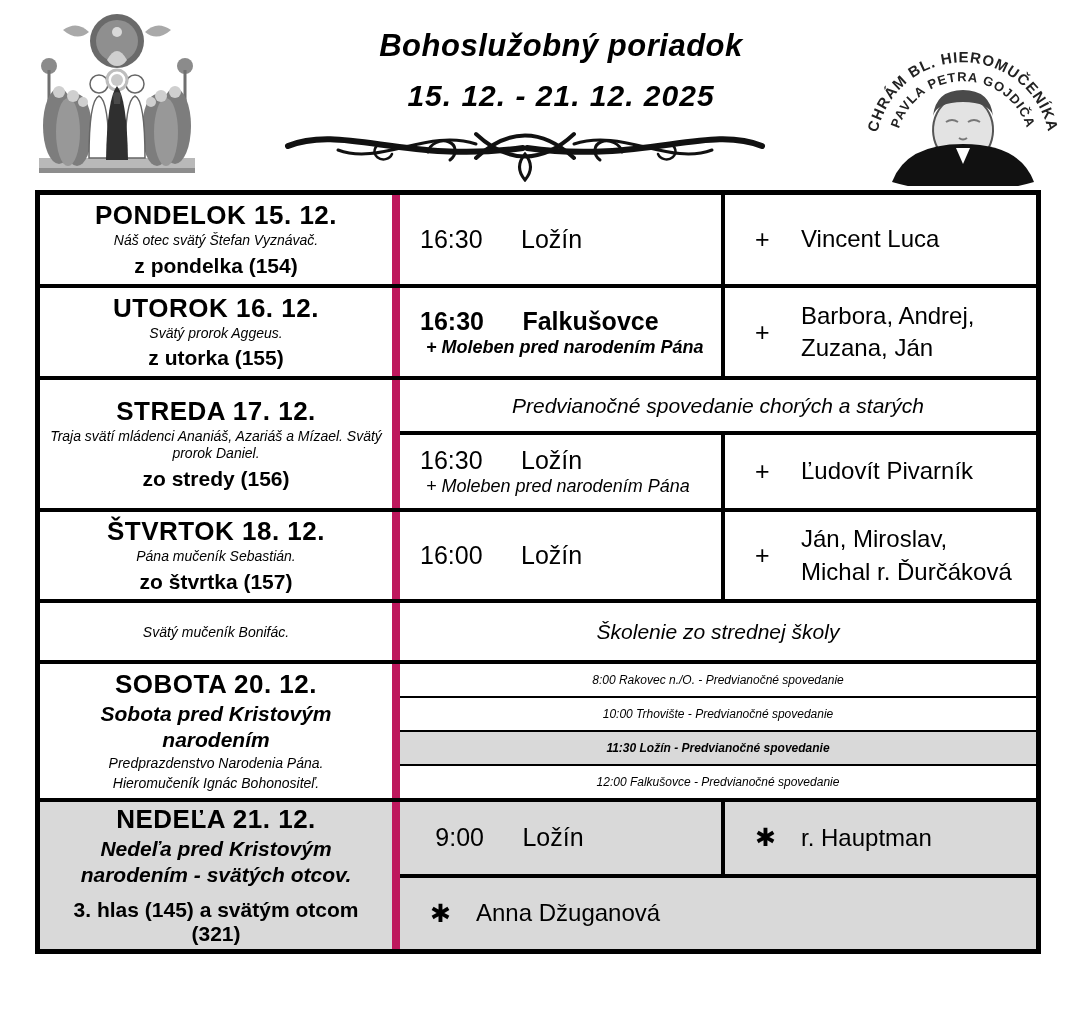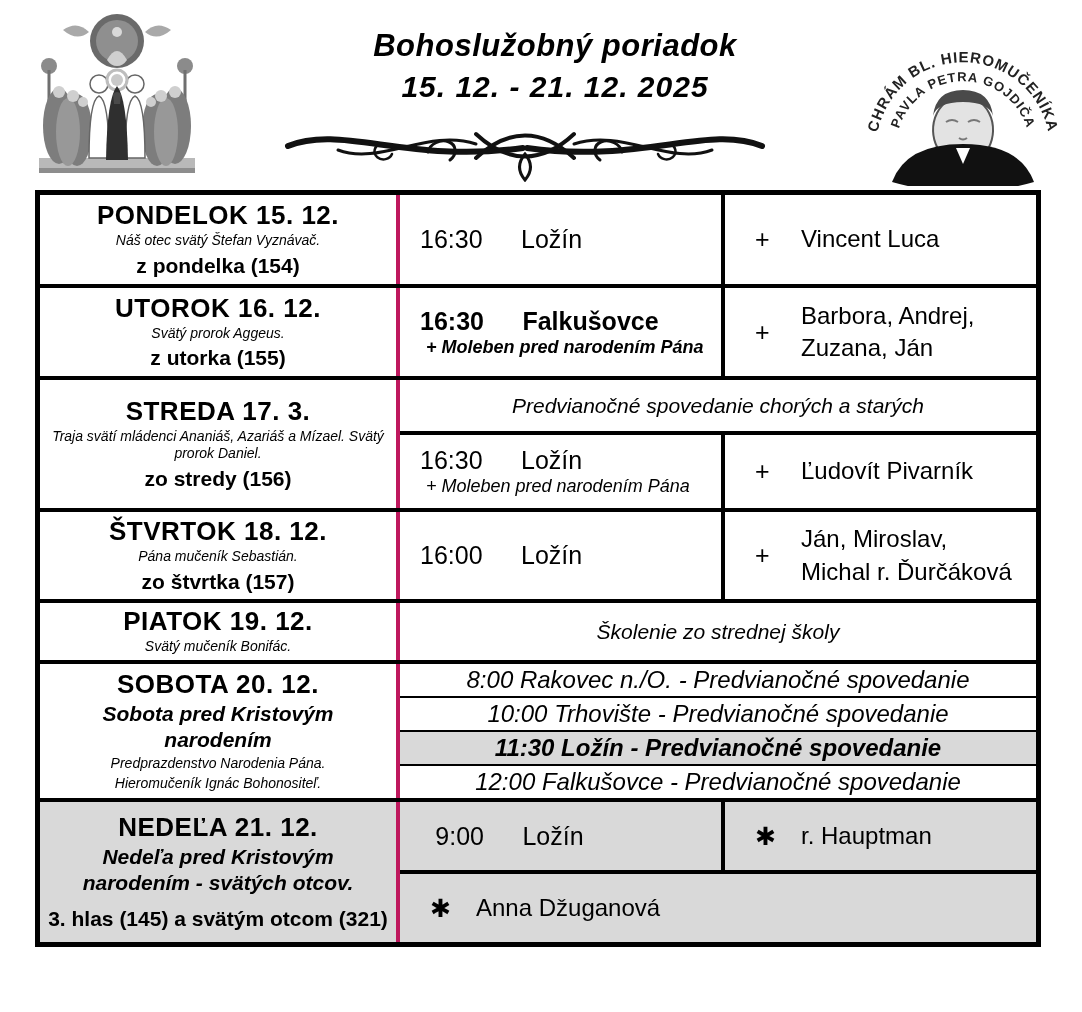--- a/index.html
+++ b/index.html
@@ -1,32 +1,32 @@
 <!DOCTYPE html>
 <html><head>
 <meta charset="utf-8">
 <style>
   html,body{margin:0;padding:0;background:#ffffff;}
   .page{position:relative;width:1082px;height:1012px;background:#fff;
         font-family:"Liberation Sans", sans-serif;color:#000;overflow:hidden;}
 
   
   .icon-art{position:absolute;left:33px;top:8px;width:168px;height:172px;}
-  .title-block{position:absolute;left:250px;top:28px;width:610px;text-align:center;}
+  .title-block{position:absolute;left:256px;top:28px;width:610px;text-align:center;}
   .t1{font-size:31px;font-weight:bold;font-style:italic;letter-spacing:.5px;}
-  .t2{font-size:30px;font-weight:bold;font-style:italic;margin-top:6px;letter-spacing:1px;}
+  .t2{font-size:30px;font-weight:bold;font-style:italic;margin-top:15px;letter-spacing:1px;}
   .flourish{position:absolute;left:280px;top:114px;width:490px;height:68px;}
   .logo{position:absolute;left:858px;top:0px;width:210px;height:186px;}
   .logo text{font-weight:bold;fill:#222;}
 
   
   .tbl{position:absolute;left:35px;top:190px;width:1006px;border:5px solid #000;box-sizing:border-box;}
   .row{display:flex;border-bottom:4px solid #000;box-sizing:border-box;}
   .row:last-child{border-bottom:none;}
-  .cA{width:360px;border-right:4px solid #be185d;box-sizing:border-box;display:flex;flex-direction:column;
+  .cA{width:360px;border-right:8px solid #be185d;box-sizing:border-box;display:flex;flex-direction:column;
       justify-content:center;align-items:center;text-align:center;padding:3px 8px;}
   .cB{width:325px;border-right:4px solid #000;box-sizing:border-box;display:flex;flex-direction:column;
       justify-content:center;padding-left:20px;}
   .cC{flex:1;display:flex;align-items:center;padding-left:30px;}
   .rcol{flex:1;display:flex;flex-direction:column;}
   .split{flex:1;display:flex;}
   .cB2{width:325px;border-right:4px solid #000;box-sizing:border-box;display:flex;flex-direction:column;
        justify-content:center;padding-left:20px;}
   .cC2{flex:1;display:flex;align-items:center;padding-left:30px;}
 
@@ -41,21 +41,21 @@
   .pl{font-size:25px;margin-left:34px;}
   .bold .tm,.bold .pl{font-weight:bold;}
   .moleben{font-size:18px;font-style:italic;margin-top:1px;margin-left:6px;}
   .moleben.b{font-weight:bold;}
   .sym{font-size:25px;width:46px;flex:none;}
   .name{font-size:24px;line-height:1.35;padding-right:14px;}
   .banner{flex:1;display:flex;align-items:center;justify-content:center;
           font-style:italic;font-size:21px;text-align:center;}
   .banner-top{height:55px;border-bottom:4px solid #000;box-sizing:border-box;flex:none;}
   .entry{flex:1;display:flex;align-items:center;justify-content:center;
-         font-style:italic;font-size:24px;border-bottom:2px solid #000;text-align:center;}
+         font-style:italic;font-size:12px;border-bottom:2px solid #000;text-align:center;}
   .entry:last-child{border-bottom:none;}
   .entry.hl{background:#d9d9d9;font-weight:bold;}
   .gray{background:#d9d9d9;}
   .sep-thick{border-bottom:4px solid #000;}
   .gap{height:6px;}
 </style>
 </head>
 <body>
 
 <div class="page">
@@ -191,21 +191,21 @@
         <div class="moleben b">+ Moleben pred narodením Pána</div>
       </div>
       <div class="cC">
         <span class="sym">+</span>
         <span class="name">Barbora, Andrej, Zuzana, Ján</span>
       </div>
     </div>
 
     <div class="row r3">
       <div class="cA">
-        <div class="day">STREDA  17. 3.</div>
+        <div class="day">STREDA  17. 12.</div>
         <div class="feast">Traja svätí mládenci Ananiáš, Azariáš a Mízael. Svätý prorok Daniel.</div>
         <div class="rubric">zo stredy (156)</div>
       </div>
       <div class="rcol">
         <div class="banner banner-top">Predvianočné spovedanie chorých a starých</div>
         <div class="split">
           <div class="cB2">
             <div class="time-line">
               <span class="tm">16:30</span>
               <span class="pl">Ložín</span>
@@ -233,21 +233,20 @@
         </div>
       </div>
       <div class="cC">
         <span class="sym">+</span>
         <span class="name">Ján, Miroslav, Michal r. Ďurčáková</span>
       </div>
     </div>
 
     <div class="row r5">
       <div class="cA">
-        <div class="day">PIATOK  19. 12.</div>
         <div class="feast">Svätý mučeník Bonifác.</div>
       </div>
       <div class="banner">Školenie zo strednej školy</div>
     </div>
 
     <div class="row r6">
       <div class="cA">
         <div class="day">SOBOTA  20. 12.</div>
         <div class="feast-bold">Sobota pred Kristovým narodením</div>
         <div class="feast">Predprazdenstvo Narodenia Pána.</div>

